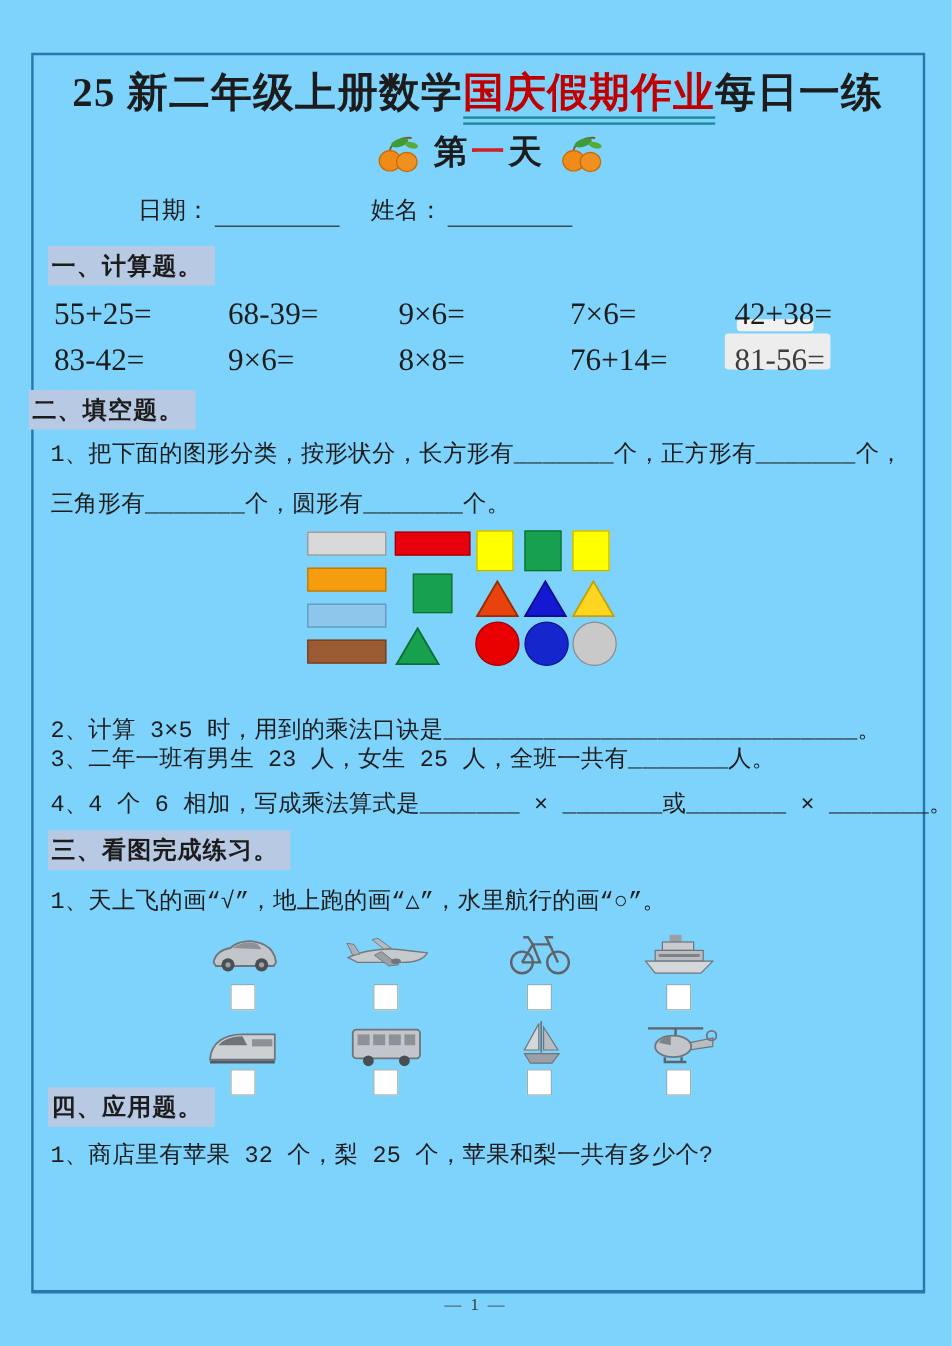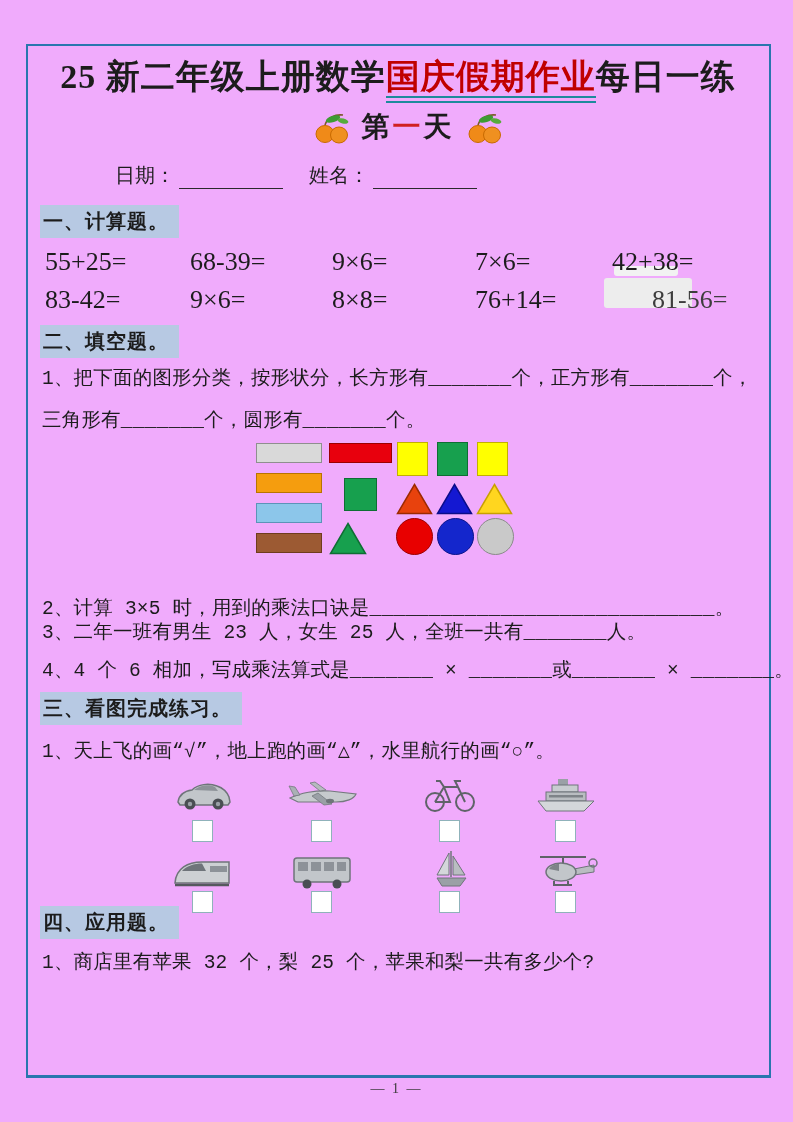--- a/index.html
+++ b/index.html
@@ -4,36 +4,36 @@
 <style>
   :root{
     --accent-red:#c00000;
     --teal:#1d8a9c;
     --hl:#b7c9e3;
     --frame:#2976ae;
     --ink:#1c1c1c;
   }
   html,body{margin:0;padding:0;}
   body{width:793px;height:1122px;background:#fff;font-family:"Liberation Serif","DejaVu Serif",serif;color:var(--ink);}
-  .page{position:relative;width:793px;height:1122px;overflow:hidden;background:#f0abfc;}
+  .page{position:relative;width:793px;height:1122px;overflow:hidden;background:#7dd3fc;}
   .frame{position:absolute;left:26px;top:44px;width:741px;height:1029px;border:2px solid var(--frame);border-bottom-width:3px;}
   .title{position:absolute;left:26px;top:54px;width:744px;text-align:center;font-size:34px;font-weight:700;letter-spacing:1px;white-space:nowrap;}
   .title-red{color:var(--accent-red);border-bottom:7px double var(--teal);padding-bottom:1px;}
   .day-line{position:absolute;left:26px;top:108px;width:744px;display:flex;justify-content:center;align-items:center;gap:10px;margin-left:10px;}
   .day-text{font-size:28px;font-weight:700;letter-spacing:3px;}
   .red{color:#d02020;}
   .fruit{display:inline-flex;align-items:center;}
   .fields-row{position:absolute;left:115px;top:162px;width:600px;display:flex;gap:26px;font-size:20px;text-align:right;}
   .field{display:inline-flex;align-items:flex-end;}
   .flabel{font-weight:400;}
   .fline{display:inline-block;width:104px;border-bottom:1.5px solid #2a2a2a;height:22px;margin-left:4px;}
   .heading{position:absolute;background:var(--hl);font-size:20px;font-weight:700;padding:3px 10px 3px 3px;letter-spacing:1px;white-space:nowrap;}
   .qtext{position:absolute;font-size:19.5px;white-space:nowrap;letter-spacing:0.2px;font-family:Liberation Mono, monospace;}
   .calc-cell{position:absolute;font-size:26px;white-space:nowrap;}
-  .calc-cell.faded{color:#3d3d3d;margin-left:40px;}
+  .calc-cell.faded{color:#3d3d3d;}
   .smudge{position:absolute;background:#ededed;border-radius:3px;}
   .smudge2{position:absolute;background:#f2f2f2;border-radius:3px;}
   .shape-rect{position:absolute;box-sizing:border-box;}
   .shape-circle{position:absolute;border-radius:50%;box-sizing:border-box;}
   .shape-tri{position:absolute;}
   .veh-cell{position:absolute;display:flex;align-items:center;justify-content:center;}
   .cb{position:absolute;width:21px;height:22px;border:1.5px solid #8fb2ba;background:#fff;box-sizing:border-box;}
   .pagenum{position:absolute;left:0;top:1081px;width:793px;text-align:center;font-size:14px;color:#3a3a3a;letter-spacing:2px;}
 </style>
 </head>
@@ -87,21 +87,21 @@
       <span class="calc-cell" style="left: 332px; top: 247px;">9×6=</span>
       <span class="calc-cell" style="left: 475px; top: 247px;">7×6=</span>
       <span class="calc-cell" style="left: 612px; top: 247px;">42+38=</span>
       <span class="calc-cell" style="left: 45px; top: 285px;">83-42=</span>
       <span class="calc-cell" style="left: 190px; top: 285px;">9×6=</span>
       <span class="calc-cell" style="left: 332px; top: 285px;">8×8=</span>
       <span class="calc-cell" style="left: 475px; top: 285px;">76+14=</span>
       <span class="calc-cell faded" style="left: 612px; top: 285px;">81-56=</span>
     </div>
 
-  <div class="heading" style="left:40px;top:325px;">二、填空题。</div>
+  <div class="heading" style="left:24px;top:325px;">二、填空题。</div>
   <div class="qtext" style="left:42px;top:364px;">1、把下面的图形分类，按形状分，长方形有_______个，正方形有_______个，</div>
   <div class="qtext" style="left:42px;top:406px;">三角形有_______个，圆形有_______个。</div>
   <div id="shapes-grid">
       <div class="shape-rect" style="width: 66px; height: 20px; background: rgb(217, 217, 217); border: 1px solid rgb(143, 143, 143); position: absolute; left: 256px; top: 443px;"></div>
       <div class="shape-rect" style="width: 66px; height: 20px; background: rgb(245, 157, 14); border: 1px solid rgb(184, 116, 0); position: absolute; left: 256px; top: 473px;"></div>
       <div class="shape-rect" style="width: 66px; height: 20px; background: rgb(140, 198, 234); border: 1px solid rgb(92, 147, 184); position: absolute; left: 256px; top: 503px;"></div>
       <div class="shape-rect" style="width: 66px; height: 20px; background: rgb(156, 90, 51); border: 1px solid rgb(110, 60, 30); position: absolute; left: 256px; top: 533px;"></div>
       <div class="shape-rect" style="width: 63px; height: 20px; background: rgb(232, 0, 13); border: 1px solid rgb(156, 0, 0); position: absolute; left: 329px; top: 443px;"></div>
       <div class="shape-rect" style="width: 33px; height: 33px; background: rgb(23, 160, 78); border: 1px solid rgb(14, 110, 52); position: absolute; left: 344px; top: 478px;"></div>
       <svg width="38" height="33" viewBox="0 0 38 33" class="shape-tri" style="position: absolute; left: 329px; top: 522px;">

